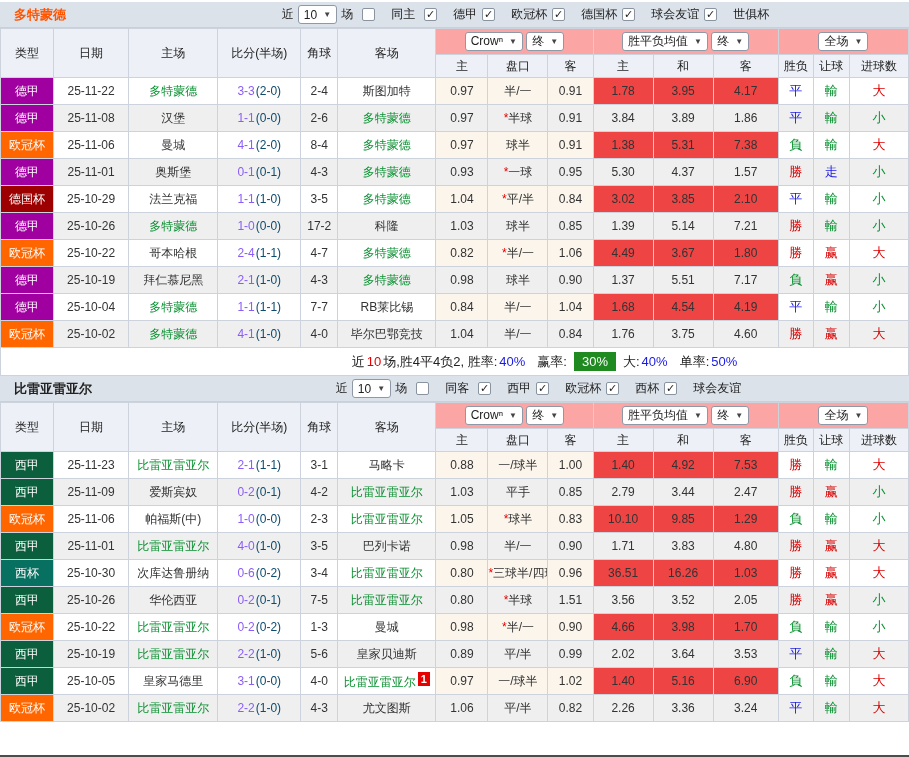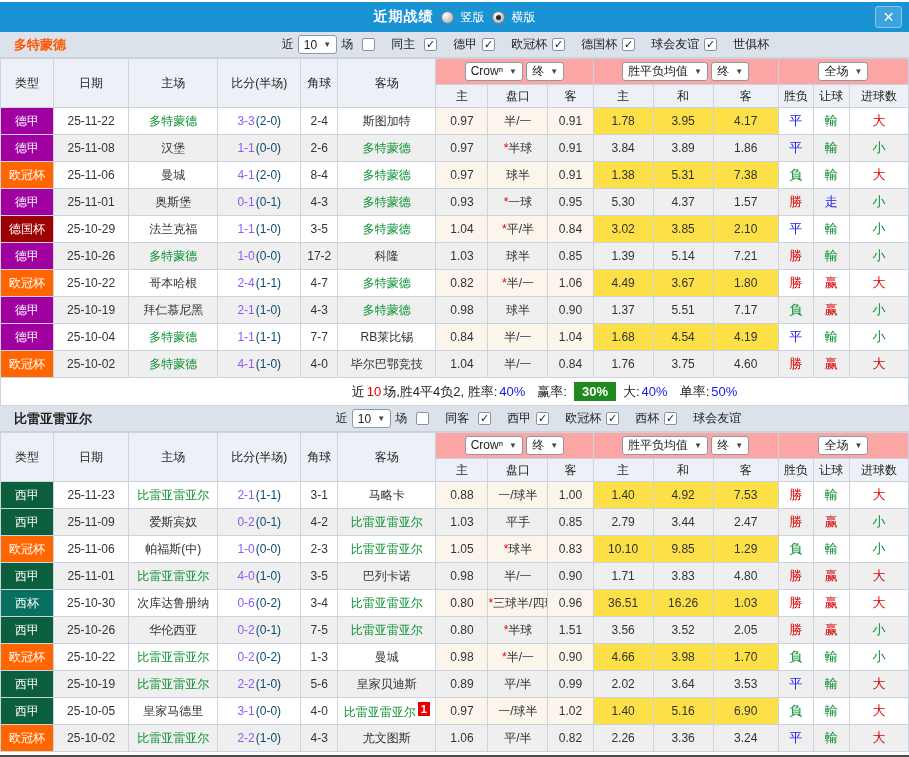--- a/index.html
+++ b/index.html
@@ -39,51 +39,43 @@
   
   table { border-collapse: collapse; table-layout: fixed; width: 909px; }
   th, td { border: 1px solid #ccd3dc; text-align: center; overflow: hidden; white-space: nowrap; }
   thead th { background: #edf1f7; font-weight: normal; color: #222; }
   tr.hA th { height: 26px; }
   tr.hB th { height: 23px; }
   .hdrops { background: #fca5a5; }
   tbody td { height: 27px; background: #fff; }
   tr.alt td { background: #efefef; }
   td.crow { background: #fbf5ec; }
-  td.avg  { background: #fde047; }
+  td.avg  { background: #ef4444; }
   td.type { color: #fff; }
   td.team.focus { color: #089030; }
   .sm { color: #8b5cf6; }
   .sh { color: #0c4a6e; margin-left: 1px; }
   .star { color: #e60000; }
   .card-badge { display: inline-block; background: #e60000; color: #fff; font-size: 11px; line-height: 14px;
     padding: 0 3px; margin-left: 2px; vertical-align: 3px; font-weight: bold; }
   td.res { font-size: 13px; }
 
   
   .summary { height: 28px; border: 1px solid #ccd3dc; border-top: none; background: #fff;
     display: flex; align-items: center; justify-content: center; padding-left: 180px; font-size: 13px; color: #222; gap: 2px; }
   .s-red { color: #e60000; }
   .s-blue { color: #1a1ae6; }
-  .s-box { background: #1f8a1f; color: #fff; font-weight: bold; padding: 2px 8px; margin: 0 5px; }
+  .s-box { background: #1f8a1f; color: #fff; font-weight: normal; padding: 2px 8px; margin: 0 5px; }
   .s-gap { margin-left: 10px; }
 </style>
 </head>
 <body>
 
 <div class="win">
 
-  <div class="titlebar">
-    <span class="title">近期战绩</span>
-    <span class="tb-radio"></span>
-    <span class="tlabel">竖版</span>
-    <span class="tb-radio sel"></span>
-    <span class="tlabel">横版</span>
-    <div class="close-btn">✕</div>
-  </div>
 
   <div class="filter-row">
     <span class="team-name team-orange">多特蒙德</span>
     <div class="filters">
       <span>近</span>
       <span class="selectbox">
         <span>10</span>
         <span class="arr">▼</span>
       </span>
       <span>场</span>

